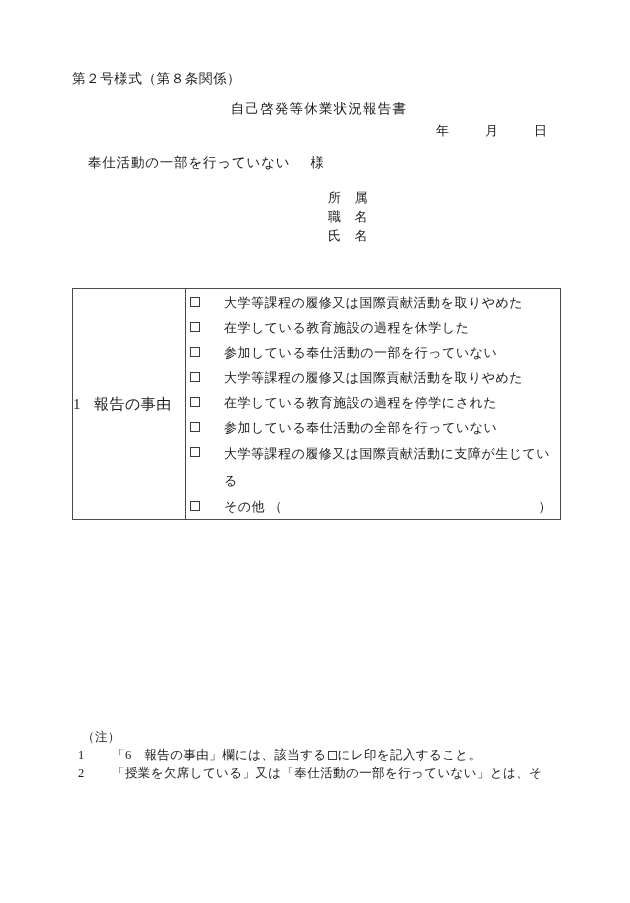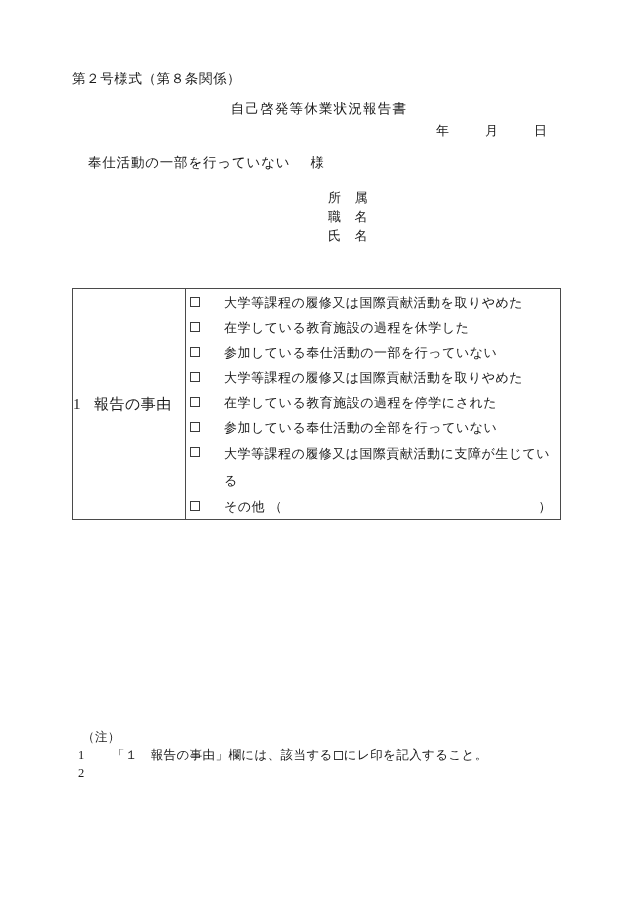--- a/index.html
+++ b/index.html
@@ -300,21 +300,21 @@
       </tr>
 
 
     </tbody>
   </table>
 
   <div class="notes">
     <div class="note-head">（注）</div>
 
     <div class="note-row">
-      <span class="note-num">1</span><span>「１　報告の事由」欄には、該当する</span><span class="inline-box"></span><span>にレ印を記入すること。</span>
+      <span class="note-num">1</span><span>「6　報告の事由」欄には、該当する</span><span class="inline-box"></span><span>にレ印を記入すること。</span>
     </div>
 
     <div class="note-row">
-      <span class="note-num">2</span>
+      <span class="note-num">2</span><span>「授業を欠席している」又は「奉仕活動の一部を行っていない」とは、そ</span>
     </div>
   </div>
 
 </div>
 
 </body></html>

